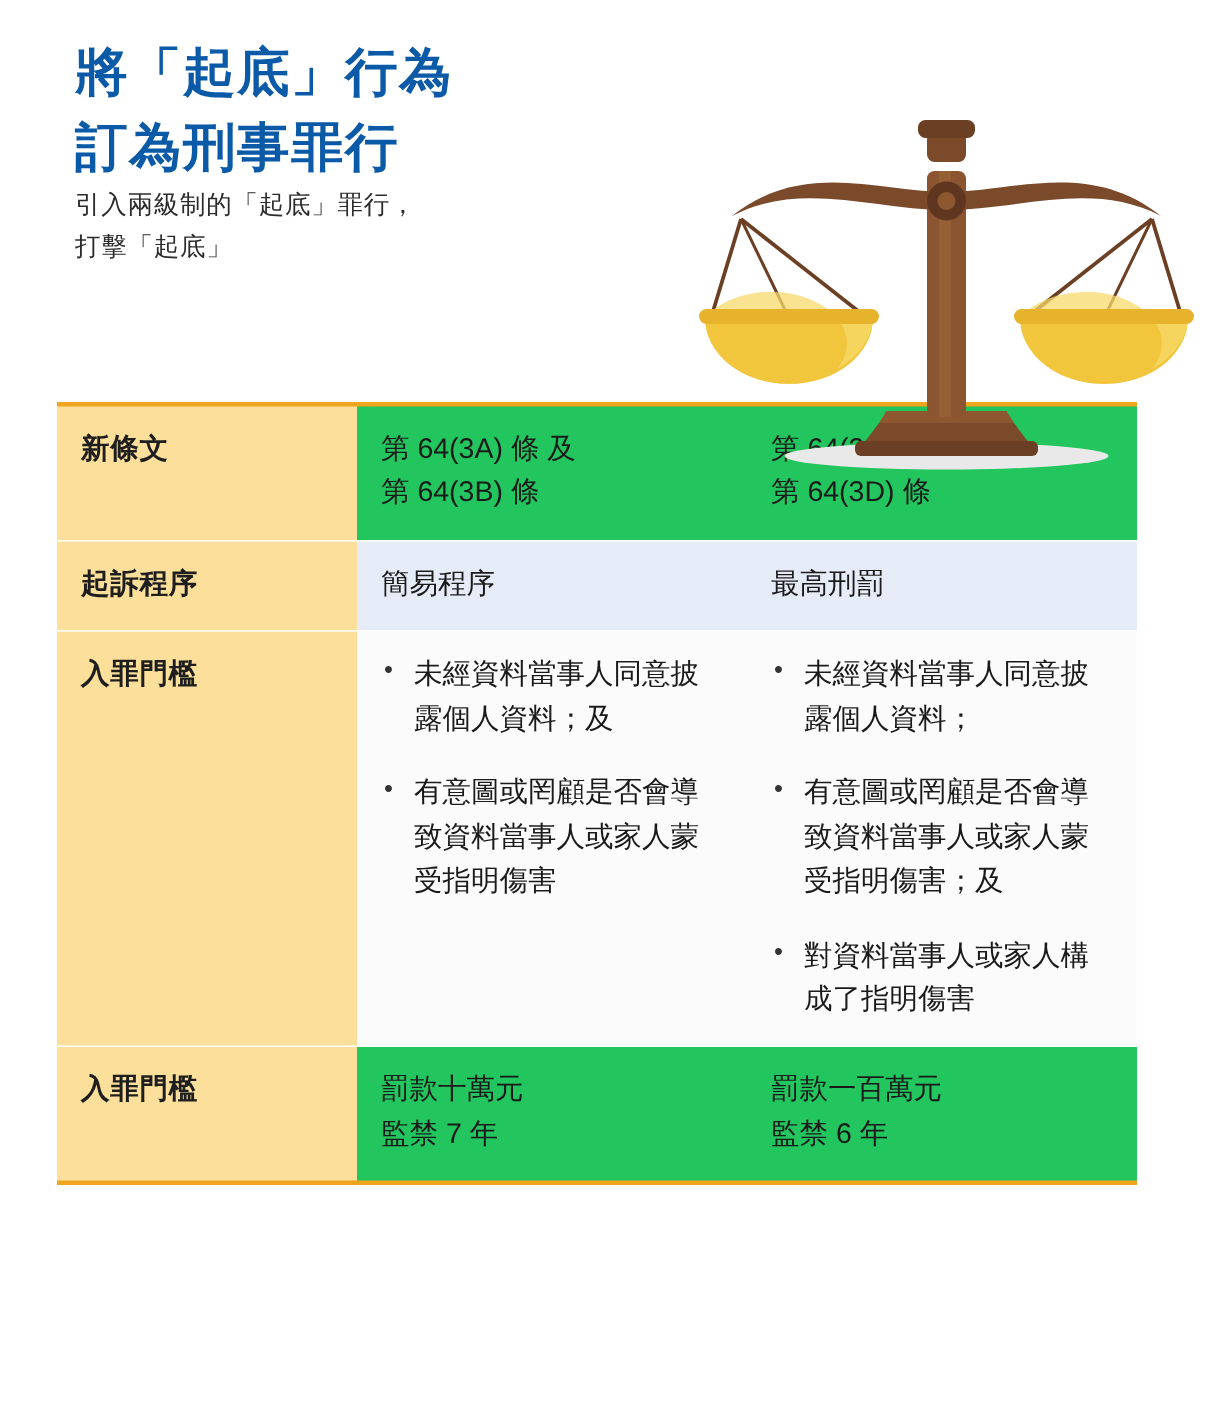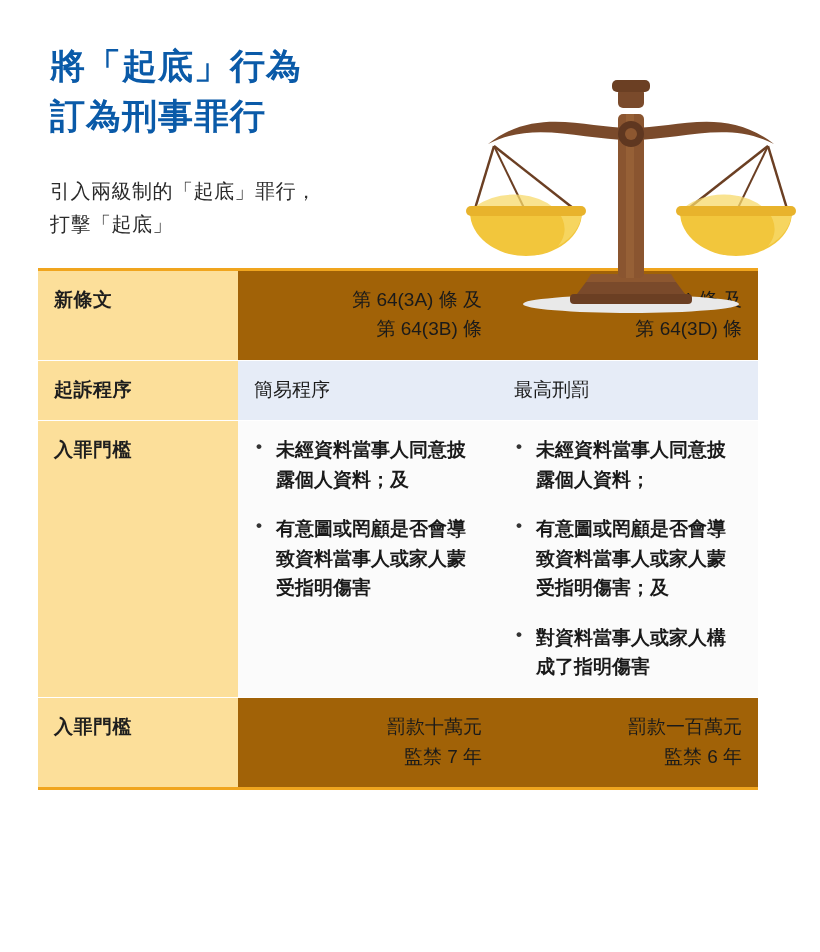--- a/index.html
+++ b/index.html
@@ -17,37 +17,35 @@
   .page {
     position: relative;
     width: 820px;
     height: 952px;
     box-sizing: border-box;
   }
 
   
   .header {
     position: relative;
-    padding: 42px 50px 0 50px;
+    padding: 24px 50px 0 50px;
     height: 268px;
     box-sizing: border-box;
-    font-family: Liberation Serif, serif;
   }
   .title {
     font-size: 35px;
     font-weight: bold;
     color: #0a5aa8;
     line-height: 1.42;
     letter-spacing: 1px;
     margin: 0;
     white-space: pre-line;
   }
   .subtitle {
-    margin-top: 34px;
-    font-size: 20px;
+    font-size: 17px;
     color: #2b2b2b;
     line-height: 1.62;
     white-space: pre-line;
     letter-spacing: 0.5px;
   }
 
   
   .scale-wrap {
     position: absolute;
     top: 36px;
@@ -81,24 +79,24 @@
     line-height: 1.55;
     border-bottom: 1px solid #ffffff;
   }
   td.label {
     background: #fcdf9a;
     font-weight: bold;
     color: #1e1e1e;
     padding-left: 18px;
     letter-spacing: 0.5px;
   }
-  td.v-blue   { background: #a16207; text-align: right; }
+  td.v-blue   { background: #22c55e; }
   td.v-green  { background: #f1f8ef; }
   td.v-blue2  { background: #e6ecf7; margin-left: 23px; }
-  td.v-white  { background: #fbfbfb; font-weight: bold; }
+  td.v-white  { background: #fbfbfb; }
 
   .lines { white-space: pre-line; }
 
   ul.bullets {
     margin: 0;
     padding: 0;
     list-style: none;
   }
   ul.bullets li {
     position: relative;

